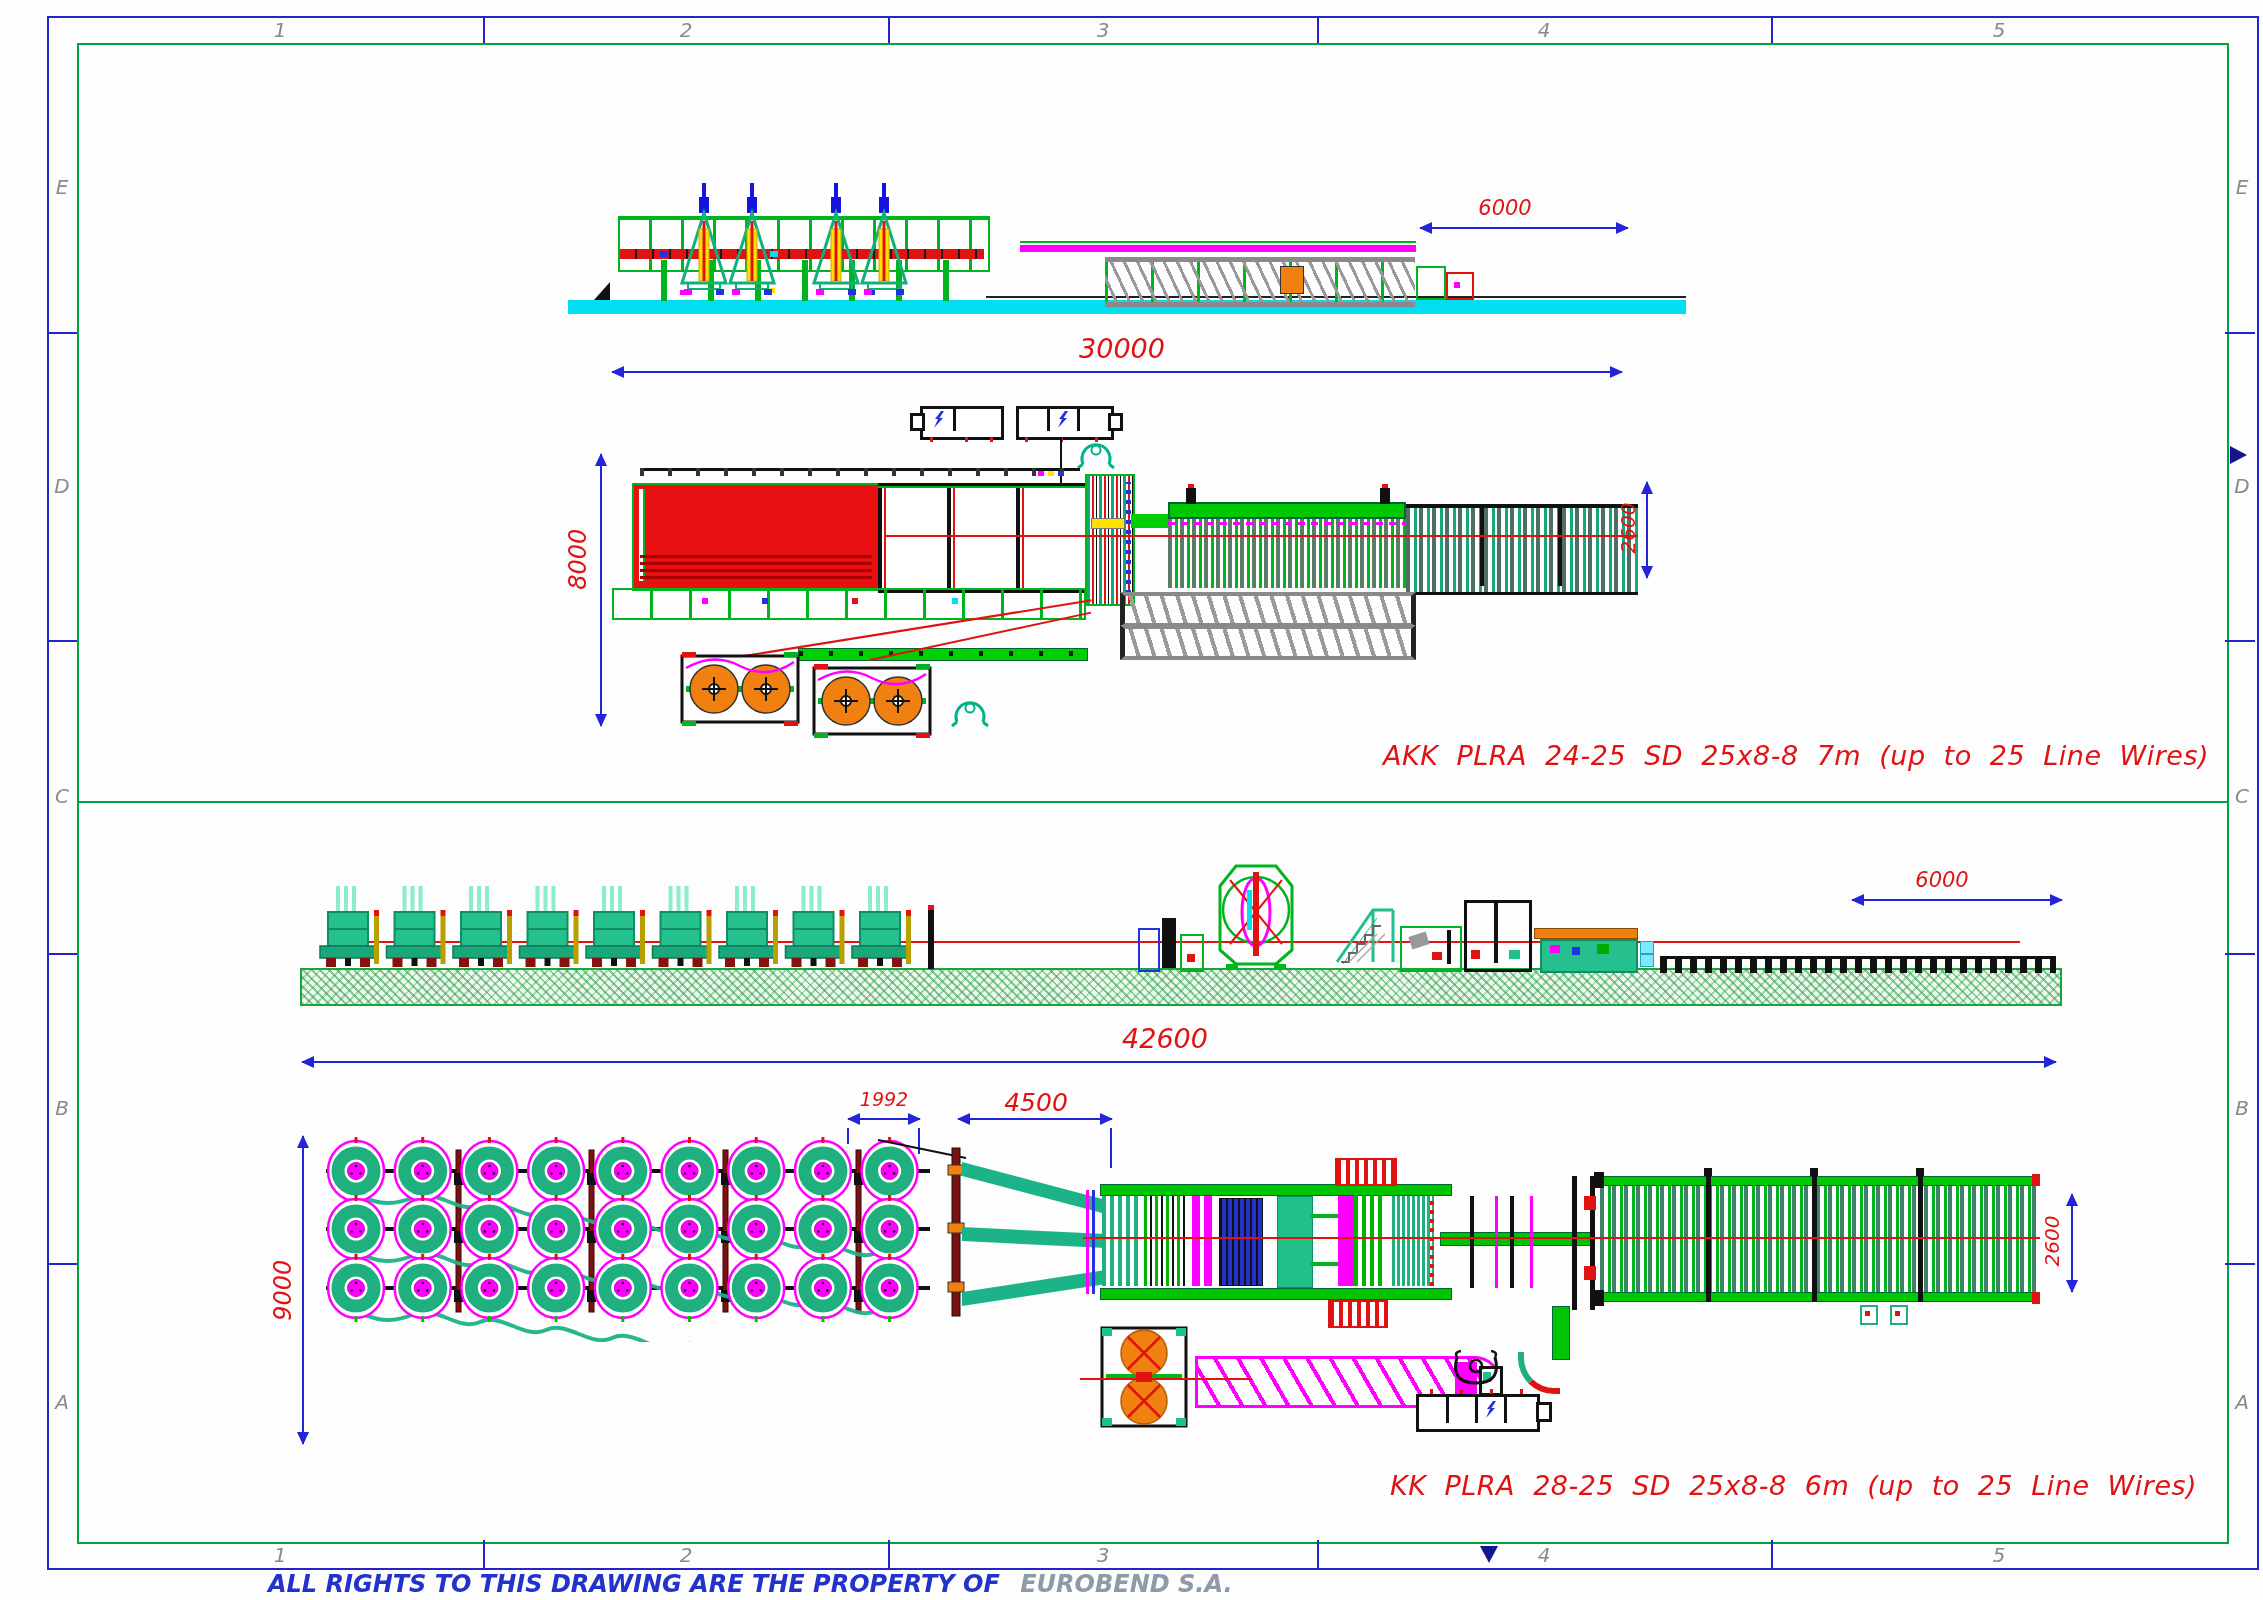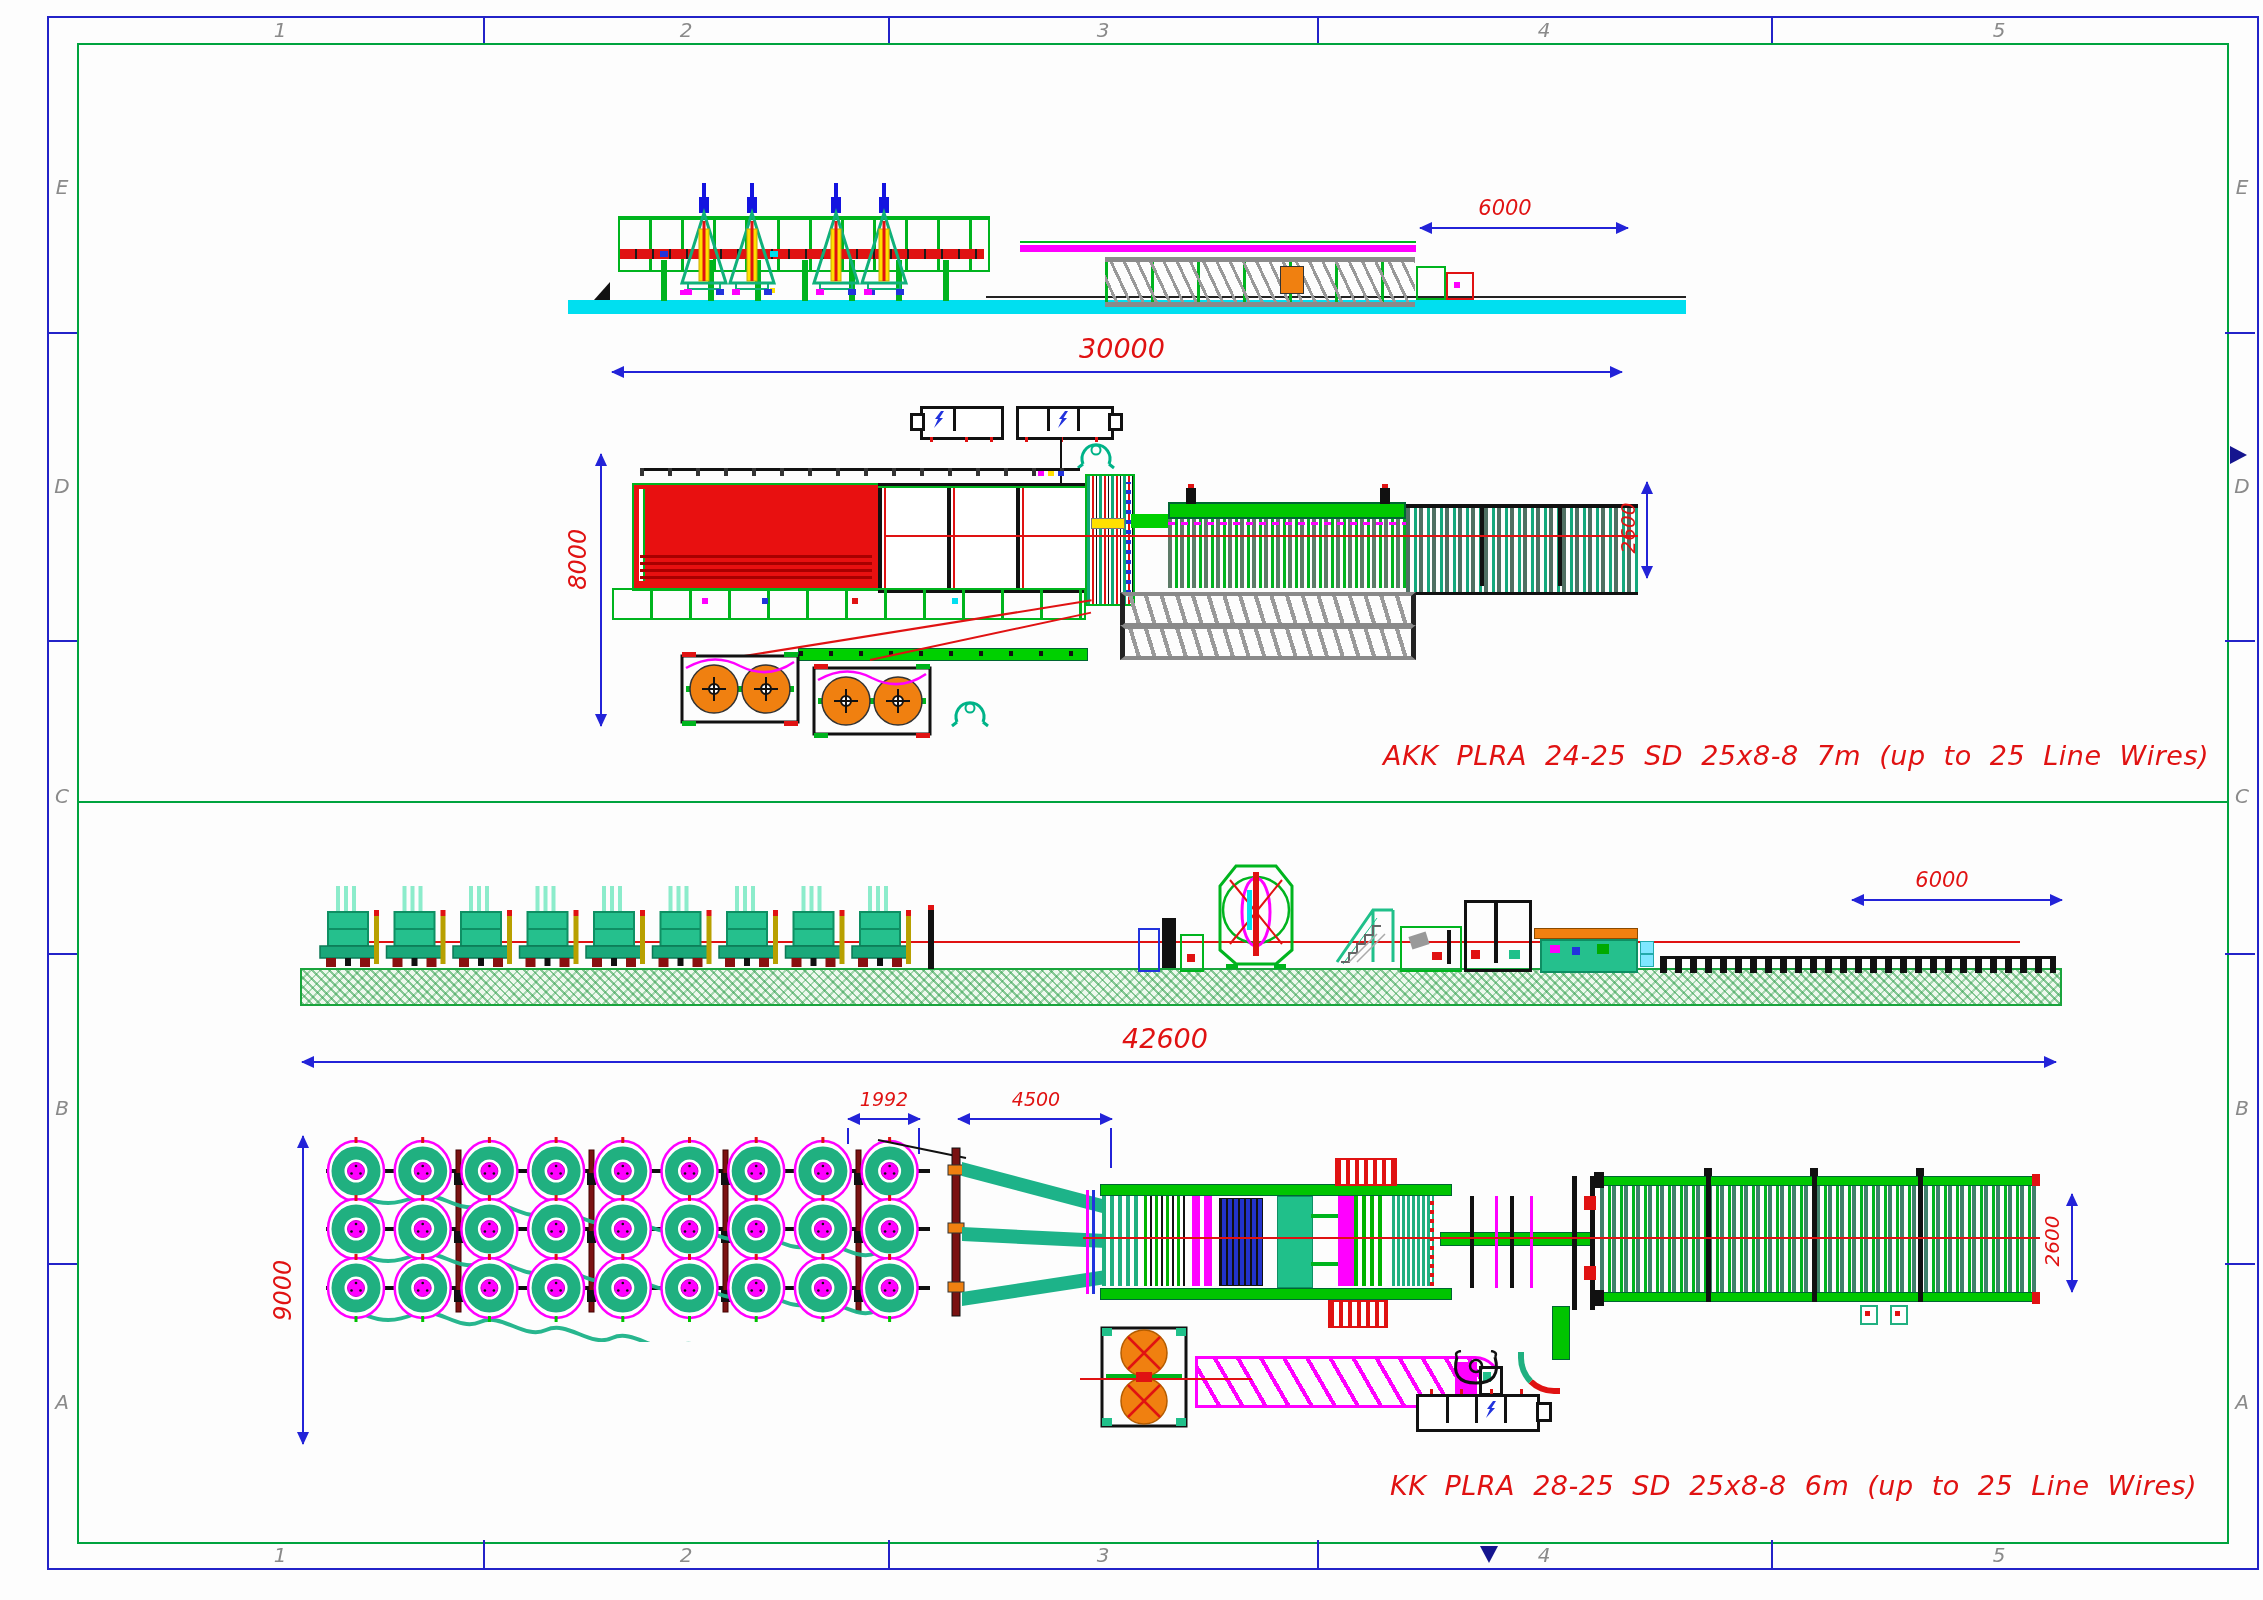--- a/index.html
+++ b/index.html
@@ -341,21 +341,21 @@
     <div class="dimtxt" style="left:1880px;top:869px;width:124px;font-size:21px">6000</div>
     <div class="dimh" style="left:1852px;top:899px;width:210px"></div>
 
     <div class="dimtxt" style="left:1085px;top:1024px;width:160px;font-size:27px">42600</div>
     <div class="dimh" style="left:302px;top:1061px;width:1754px"></div>
 
     <div class="dimtxt" style="left:834px;top:1089px;width:100px;font-size:19px">1992</div>
     <div class="dimh" style="left:848px;top:1118px;width:72px"></div>
     <div class="ext" style="left:847px;top:1128px;height:16px"></div>
     <div class="ext" style="left:918px;top:1128px;height:26px"></div>
-    <div class="dimtxt" style="left:986px;top:1089px;width:100px;font-size:19px">4500</div>
+    <div class="dimtxt" style="left:986px;top:1089px;width:100px;font-size:25px">4500</div>
     <div class="dimh" style="left:958px;top:1118px;width:154px"></div>
     <div class="ext" style="left:1110px;top:1128px;height:40px"></div>
 
     <div class="dimtxt vt" style="left:223px;top:1277px;width:120px;font-size:24px">9000</div>
     <div class="dimv" style="left:302px;top:1136px;height:308px"></div>
 
     <svg class="a" style="left:318px;top:1132px" width="792" height="210" viewBox="0 0 792 210">
       <rect x="8" y="37" width="604" height="4" fill="#111"></rect>
       <rect x="8" y="95" width="604" height="4" fill="#111"></rect>
       <rect x="8" y="154" width="604" height="4" fill="#111"></rect>
@@ -504,14 +504,18 @@
     </div>
     <div class="a" style="left:1536px;top:1402px;width:10px;height:14px;border:3px solid #111;background:#fff"></div>
     <div class="a" style="left:1430px;top:1389px;width:3px;height:5px;background:#e01212"></div>
     <div class="a" style="left:1460px;top:1389px;width:3px;height:5px;background:#e01212"></div>
     <div class="a" style="left:1490px;top:1389px;width:3px;height:5px;background:#e01212"></div>
     <div class="a" style="left:1520px;top:1389px;width:3px;height:5px;background:#e01212"></div>
 
     <div class="title" style="left:1390px;top:1470px">KK PLRA 28-25 SD 25x8-8 6m (up to 25 Line Wires)</div>
   </div>
 
+  <div class="a" style="left:268px;top:1570px;width:960px;white-space:nowrap;font-size:24px;font-style:italic;font-weight:600">
+    <span style="color:#2233cc">ALL RIGHTS TO THIS DRAWING ARE THE PROPERTY OF</span>
+    <span style="color:#8e9aa8;margin-left:12px">EUROBEND S.A.</span>
+  </div>
 
 </div>
 
 </body></html>

